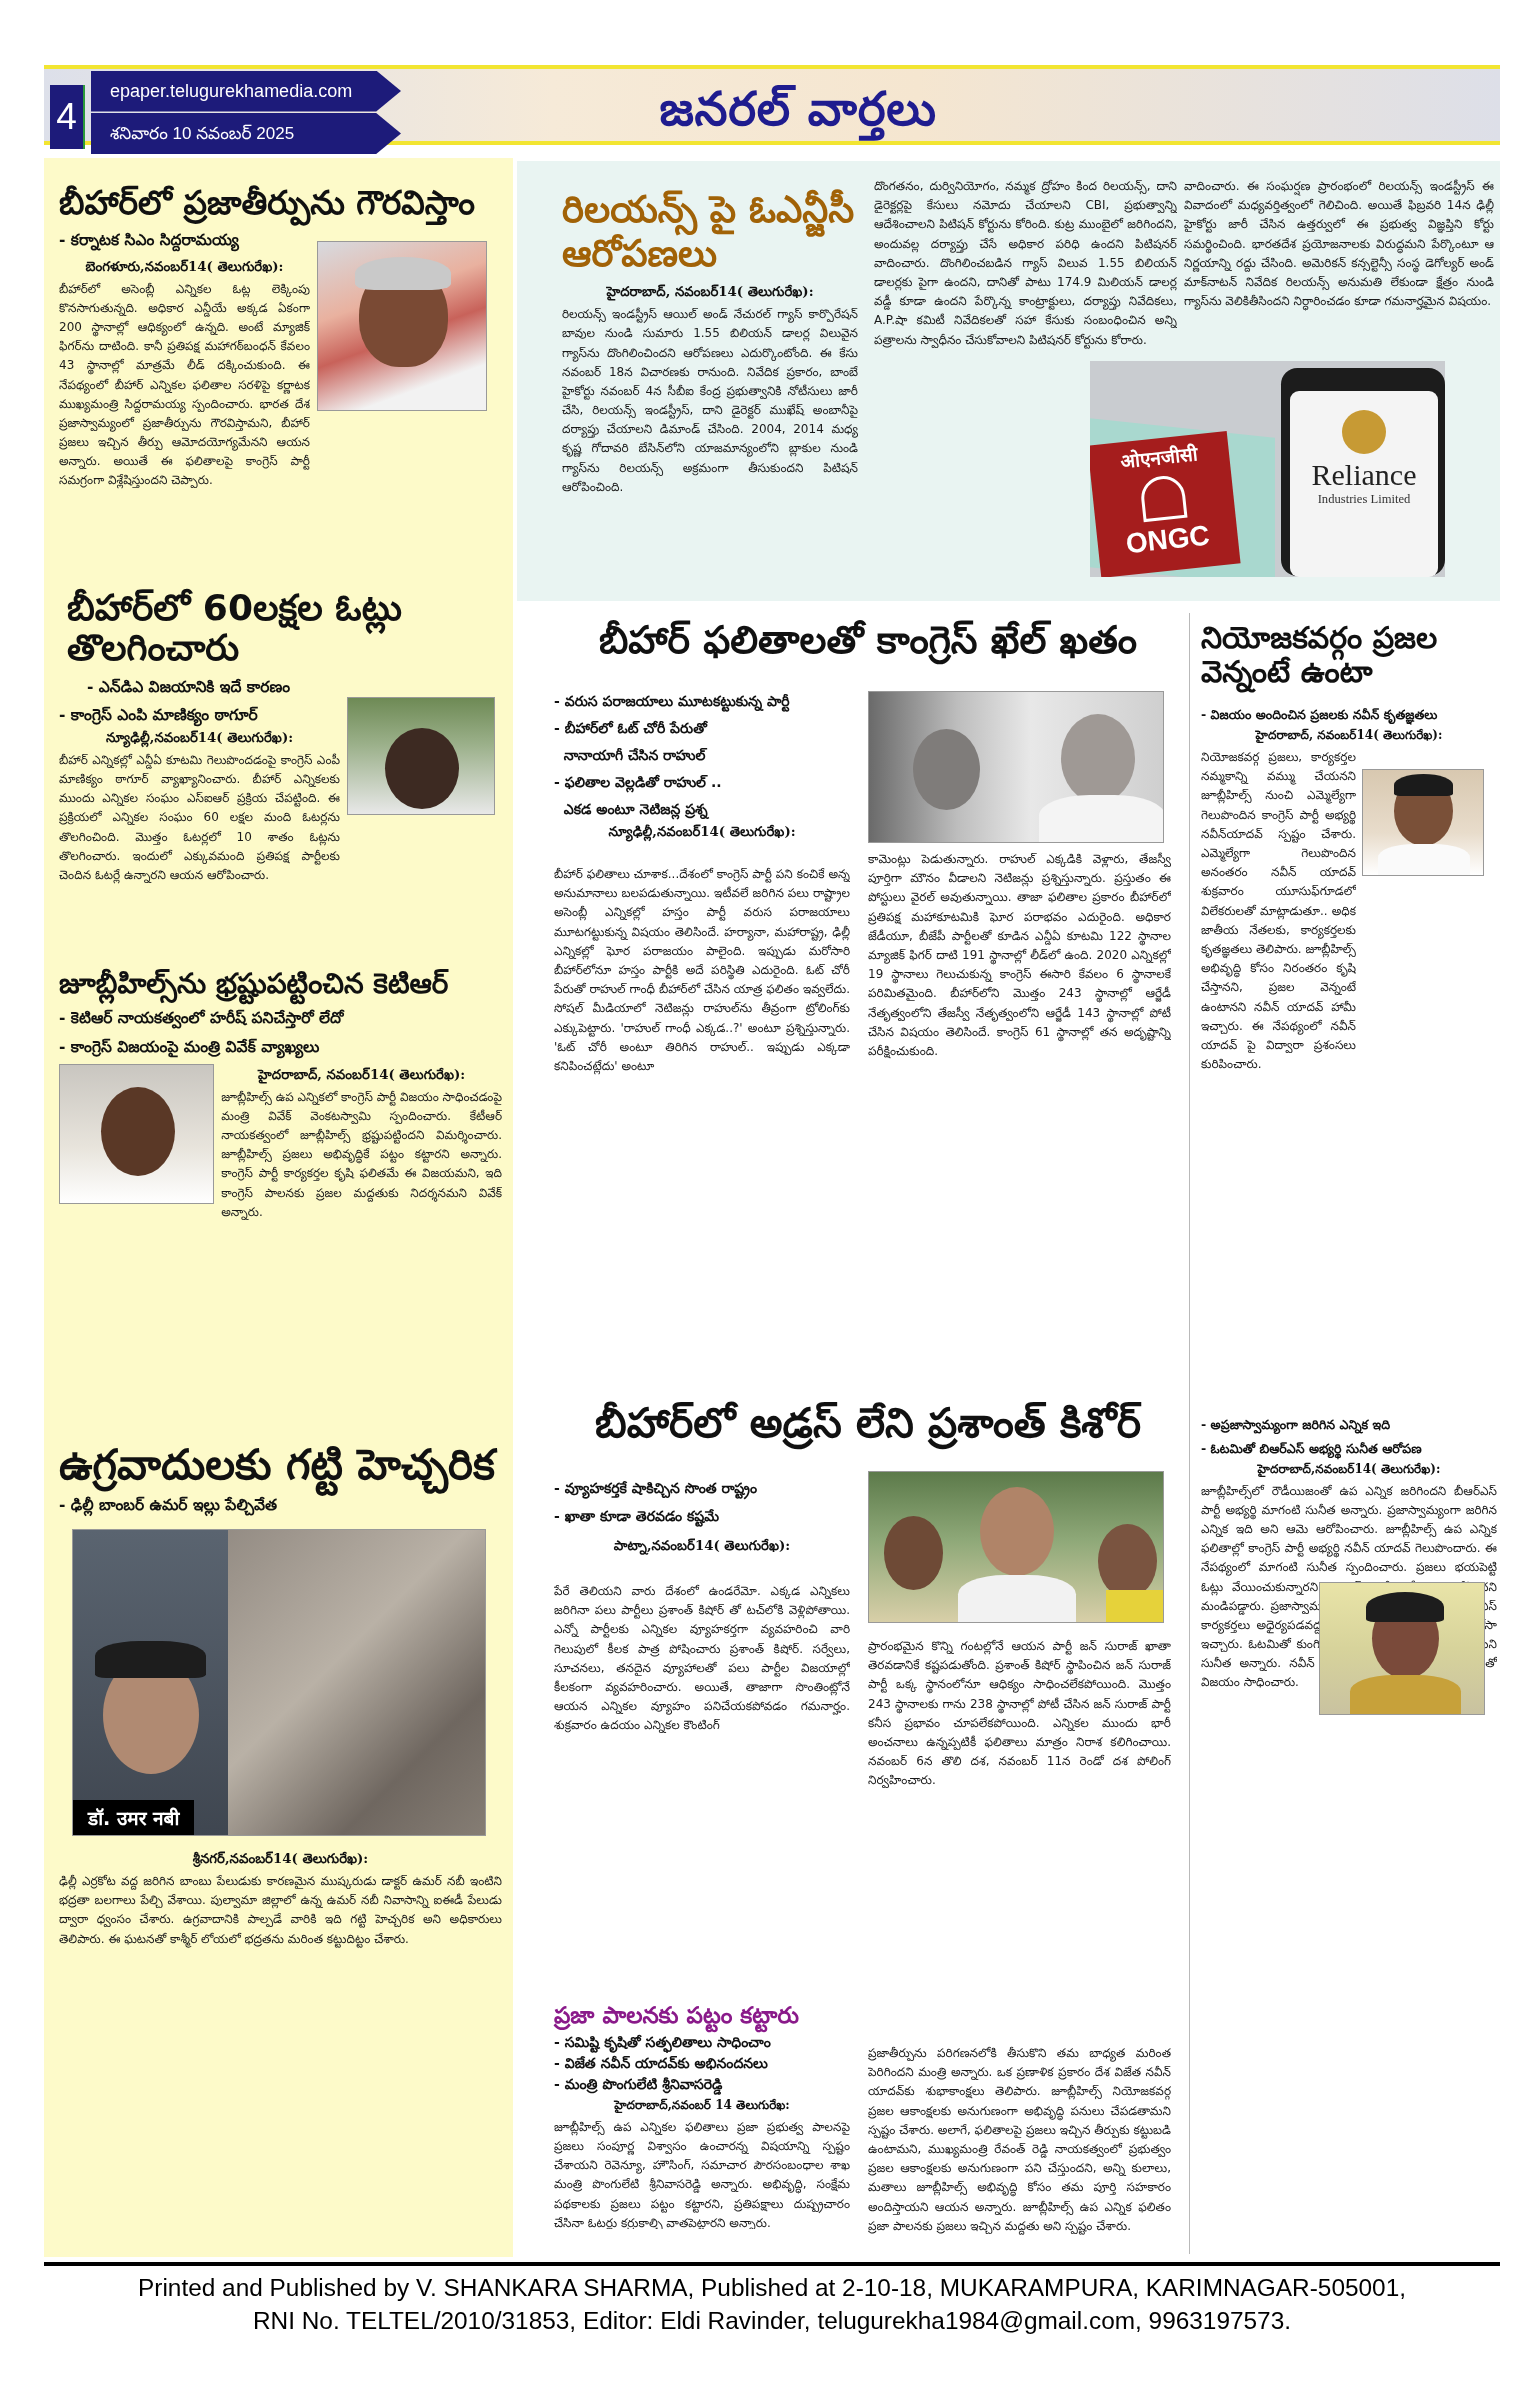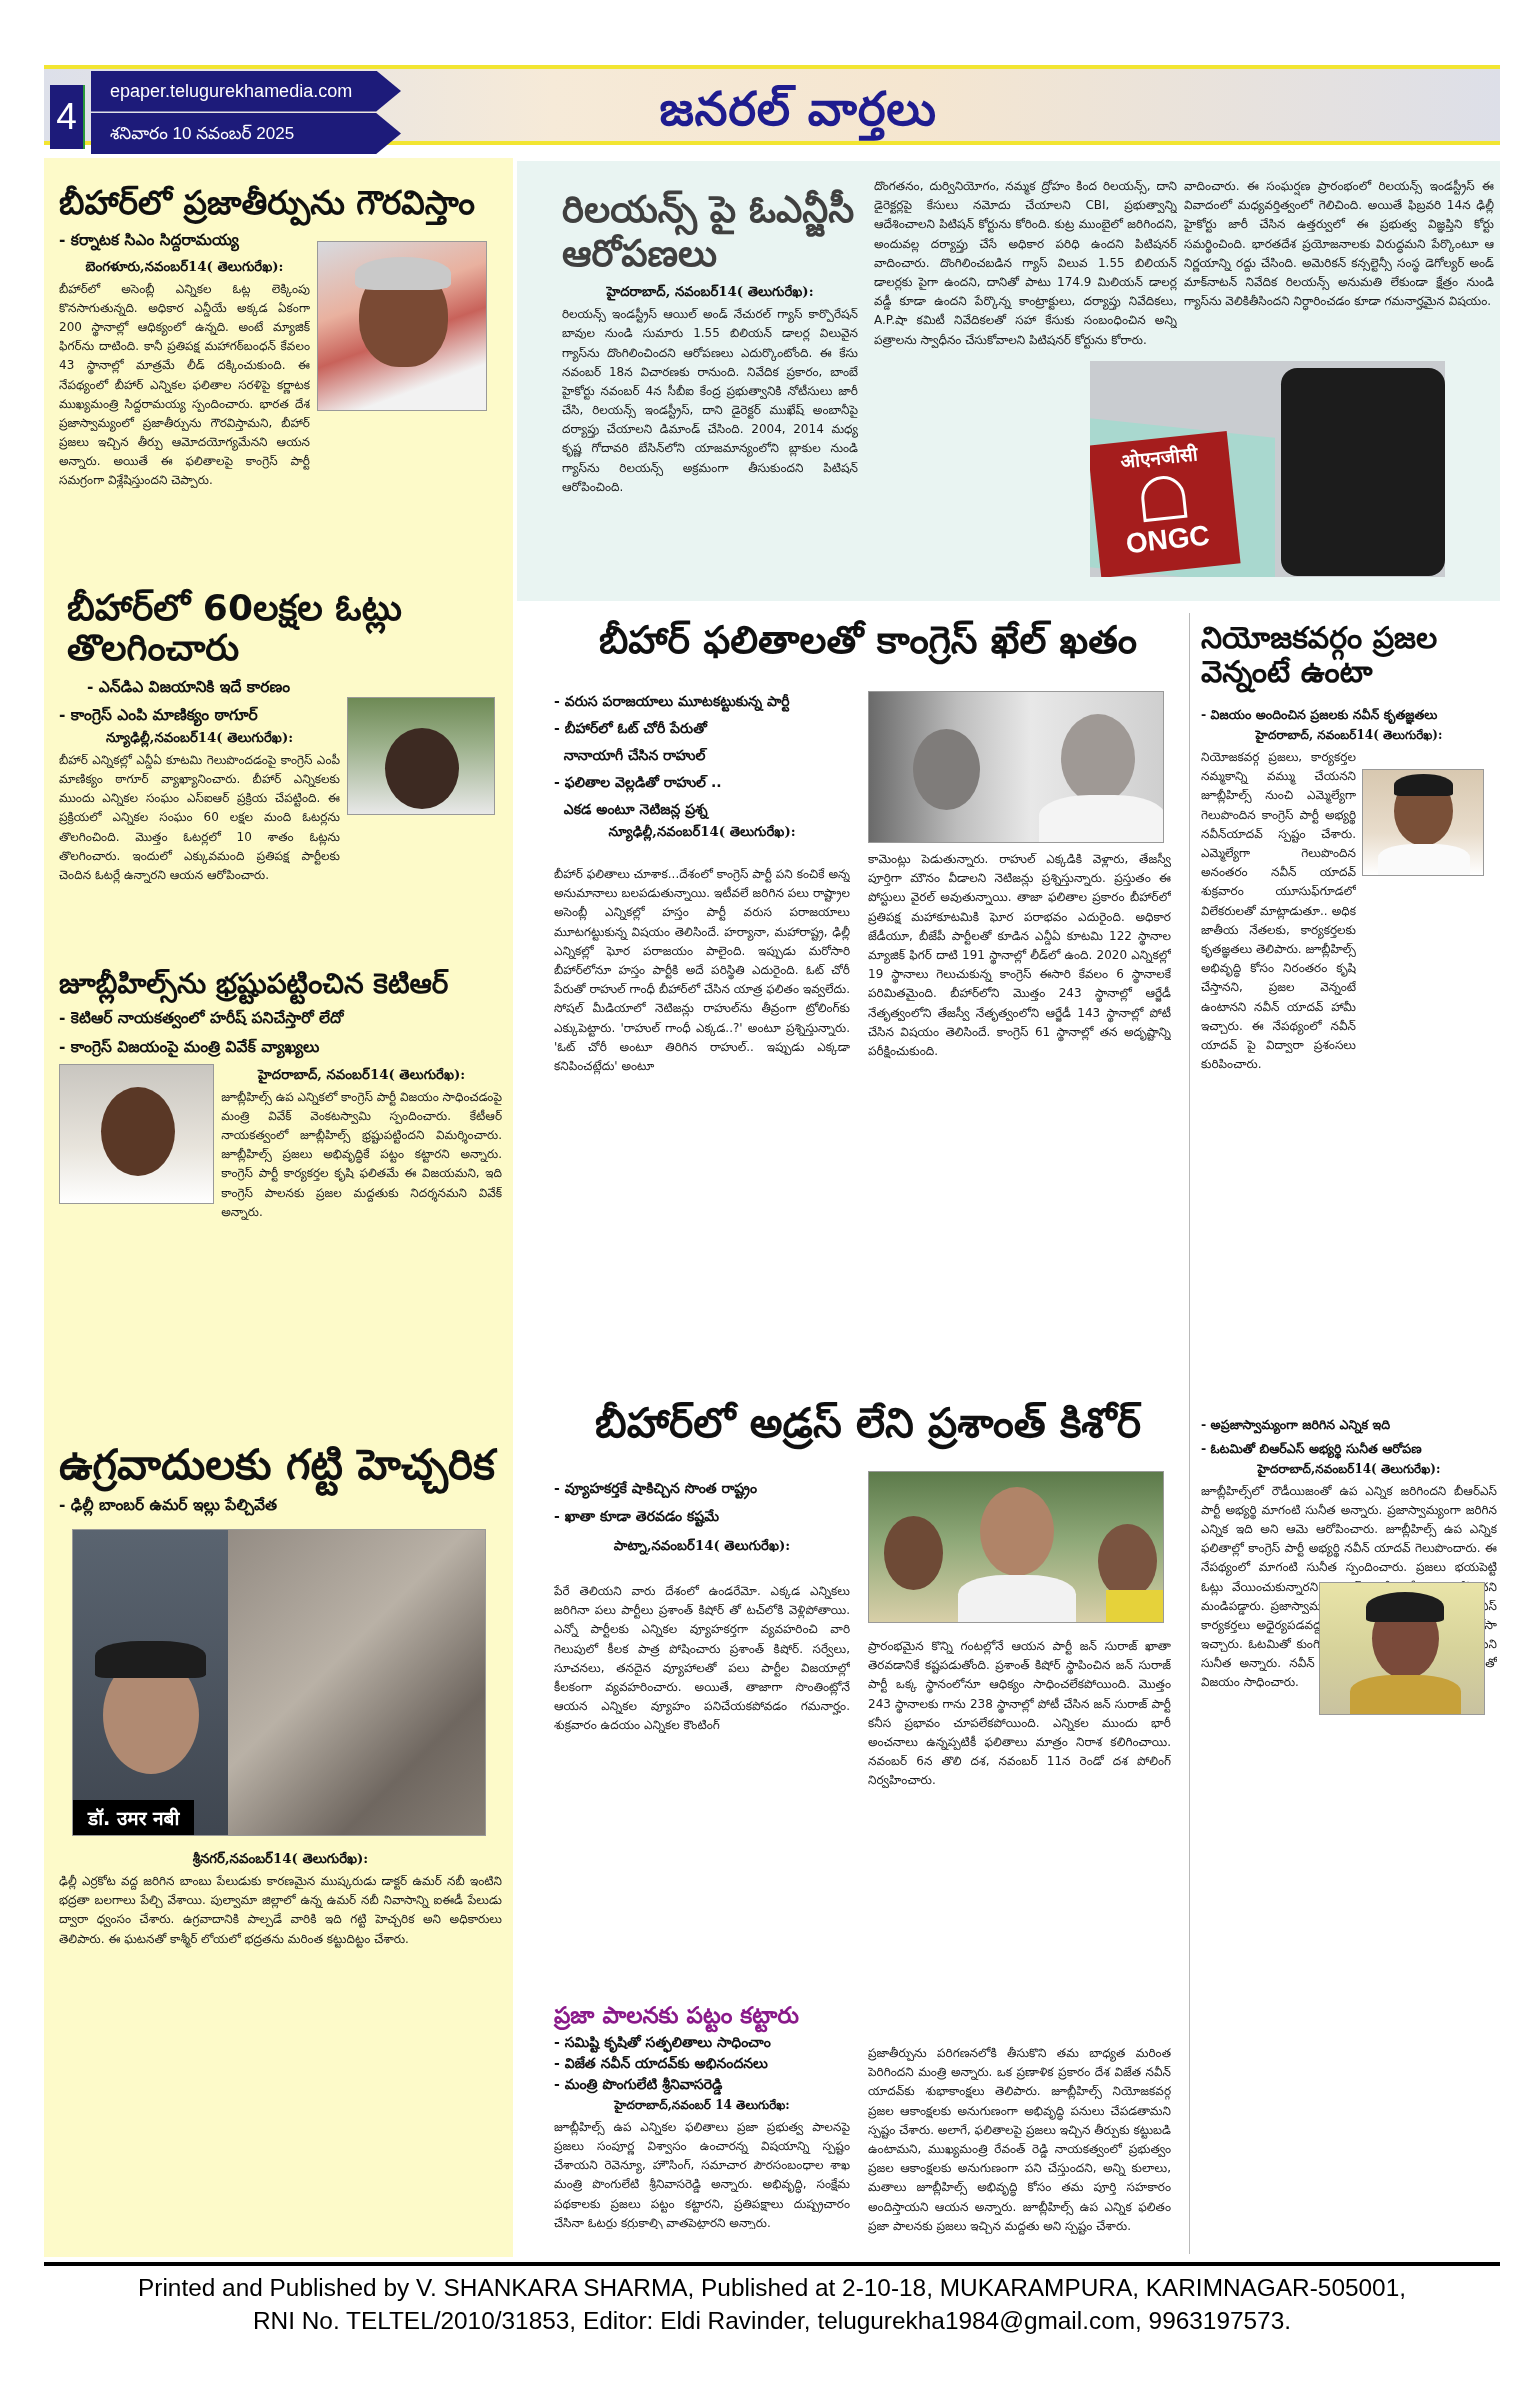--- a/index.html
+++ b/index.html
@@ -101,38 +101,43 @@
   <div style="position:absolute;left:22px;top:111px;width:111px;height:37px;border-radius:40% 40% 10% 10%;background:#1d1d1d;"></div>
   <div class="caption">डॉ. उमर नबी</div>
 </div>
 <article class="story" style="left:59px; top:1848px; width:443px;">
   <div class="dateline">శ్రీనగర్,నవంబర్14( తెలుగురేఖ):</div>
   <p class="body" style="height:384px; overflow:hidden;">ఢిల్లీ ఎర్రకోట వద్ద జరిగిన బాంబు పేలుడుకు కారణమైన ముష్కరుడు డాక్టర్ ఉమర్ నబీ ఇంటిని భద్రతా బలగాలు పేల్చి వేశాయి. పుల్వామా జిల్లాలో ఉన్న ఉమర్ నబీ నివాసాన్ని ఐఈడీ పేలుడు ద్వారా ధ్వంసం చేశారు. ఉగ్రవాదానికి పాల్పడే వారికి ఇది గట్టి హెచ్చరిక అని అధికారులు తెలిపారు. ఈ ఘటనతో కాశ్మీర్ లోయలో భద్రతను మరింత కట్టుదిట్టం చేశారు.</p>
 </article>
 
 <div class="panel-reliance"></div>
 <article class="story" style="left:562px; top:188px; width:296px;">
-  <h2 class="headline" style="font-size:37px; color:#404040; line-height:1.2;">రిలయన్స్ పై ఓఎన్జీసీ ఆరోపణలు</h2>
+  <h2 class="headline" style="font-size:37px; color:#a16207; line-height:1.2;">రిలయన్స్ పై ఓఎన్జీసీ ఆరోపణలు</h2>
   <div class="dateline" style="margin-top:7.4px;">హైదరాబాద్, నవంబర్14( తెలుగురేఖ):</div>
   <p class="body" style="height:288px; overflow:hidden;">రిలయన్స్ ఇండస్ట్రీస్ ఆయిల్ అండ్ నేచురల్ గ్యాస్ కార్పొరేషన్ బావుల నుండి సుమారు 1.55 బిలియన్ డాలర్ల విలువైన గ్యాస్‌ను దొంగిలించిందని ఆరోపణలు ఎదుర్కొంటోంది. ఈ కేసు నవంబర్ 18న విచారణకు రానుంది. నివేదిక ప్రకారం, బాంబే హైకోర్టు నవంబర్ 4న సీబీఐ కేంద్ర ప్రభుత్వానికి నోటీసులు జారీ చేసి, రిలయన్స్ ఇండస్ట్రీస్, దాని డైరెక్టర్ ముఖేష్ అంబానీపై దర్యాప్తు చేయాలని డిమాండ్ చేసింది. 2004, 2014 మధ్య కృష్ణ గోదావరి బేసిన్‌లోని యాజమాన్యంలోని బ్లాకుల నుండి గ్యాస్‌ను రిలయన్స్ అక్రమంగా తీసుకుందని పిటిషన్ ఆరోపించింది.</p>
 </article>
 <article class="story" style="left:874px; top:177px; width:303px;">
   <p class="body" style="height:414px; overflow:hidden;">దొంగతనం, దుర్వినియోగం, నమ్మక ద్రోహం కింద రిలయన్స్, దాని డైరెక్టర్లపై కేసులు నమోదు చేయాలని CBI, ప్రభుత్వాన్ని ఆదేశించాలని పిటిషన్ కోర్టును కోరింది. కుట్ర ముంబైలో జరిగిందని, అందువల్ల దర్యాప్తు చేసే అధికార పరిధి ఉందని పిటిషనర్ వాదించారు. దొంగిలించబడిన గ్యాస్ విలువ 1.55 బిలియన్ డాలర్లకు పైగా ఉందని, దానితో పాటు 174.9 మిలియన్ డాలర్ల వడ్డీ కూడా ఉందని పేర్కొన్న కాంట్రాక్టులు, దర్యాప్తు నివేదికలు, A.P.షా కమిటీ నివేదికలతో సహా కేసుకు సంబంధించిన అన్ని పత్రాలను స్వాధీనం చేసుకోవాలని పిటిషనర్ కోర్టును కోరారు.</p>
 </article>
 <article class="story" style="left:1184px; top:177px; width:310px;">
   <p class="body" style="height:177px; overflow:hidden;">వాదించారు. ఈ సంఘర్షణ ప్రారంభంలో రిలయన్స్ ఇండస్ట్రీస్ ఈ వివాదంలో మధ్యవర్తిత్వంలో గెలిచింది. అయితే ఫిబ్రవరి 14న ఢిల్లీ హైకోర్టు జారీ చేసిన ఉత్తర్వులో ఈ ప్రభుత్వ విజ్ఞప్తిని కోర్టు సమర్థించింది. భారతదేశ ప్రయోజనాలకు విరుద్ధమని పేర్కొంటూ ఆ నిర్ణయాన్ని రద్దు చేసింది. అమెరికన్ కన్సల్టెన్సీ సంస్థ డెగోల్యర్ అండ్ మాక్‌నాటన్ నివేదిక రిలయన్స్ అనుమతి లేకుండా క్షేత్రం నుండి గ్యాస్‌ను వెలికితీసిందని నిర్ధారించడం కూడా గమనార్హమైన విషయం.</p>
 </article>
 <div class="photo" style="left:1090px; top:361px; width:355px; height:216px; background:#c9ccd0; border:none;">
   <div style="position:absolute;left:0;top:67px;width:185px;height:149px;background:#a9d8cf;transform:skewY(6deg);"></div>
   <div style="position:absolute;left:4.4px;top:77px;width:140px;height:133px;background:#a51d1d;transform:rotate(-6deg);color:#fff;text-align:center;">
     <div style="font-size:19px;font-weight:bold;margin-top:6px;">ओएनजीसी</div>
     <div style="width:44px;height:44px;border:3px solid #fff;border-radius:50% 50% 0 0;margin:6px auto 0;"></div>
     <div style="font-size:28px;font-weight:bold;margin-top:4.4px;font-family:'Liberation Sans',sans-serif;">ONGC</div>
   </div>
   <div style="position:absolute;left:191px;top:7.4px;width:164px;height:208px;background:#1c1c1c;border-radius:16.3px;"></div>
+  <div style="position:absolute;left:200px;top:30px;width:148px;height:186px;background:#f4f4f4;border-radius:9px;text-align:center;">
+    <div style="width:44px;height:44px;border-radius:50%;background:#c79a34;margin:19px auto 4.4px;"></div>
+    <div style="font-family:'Liberation Serif',serif;font-size:30px;color:#222;">Reliance</div>
+    <div style="font-family:'Liberation Serif',serif;font-size:12.6px;color:#333;">Industries Limited</div>
+  </div>
 </div>
 
 <div class="white-area"></div>
 <div class="col-rule" style="left:1189px; top:613px; height:1641px;"></div>
 
 <article class="story" style="left:554px; top:619px; width:628px;">
   <h2 class="headline" style="font-size:38px; text-align:center;">బీహార్ ఫలితాలతో కాంగ్రెస్ ఖేల్ ఖతం</h2>
 </article>
 <div class="story" style="left:554px; top:691px; width:296px;">
   <div class="subhead" style="font-size:14px;margin-bottom:6px;">- వరుస పరాజయాలు మూటకట్టుకున్న పార్టీ</div>

